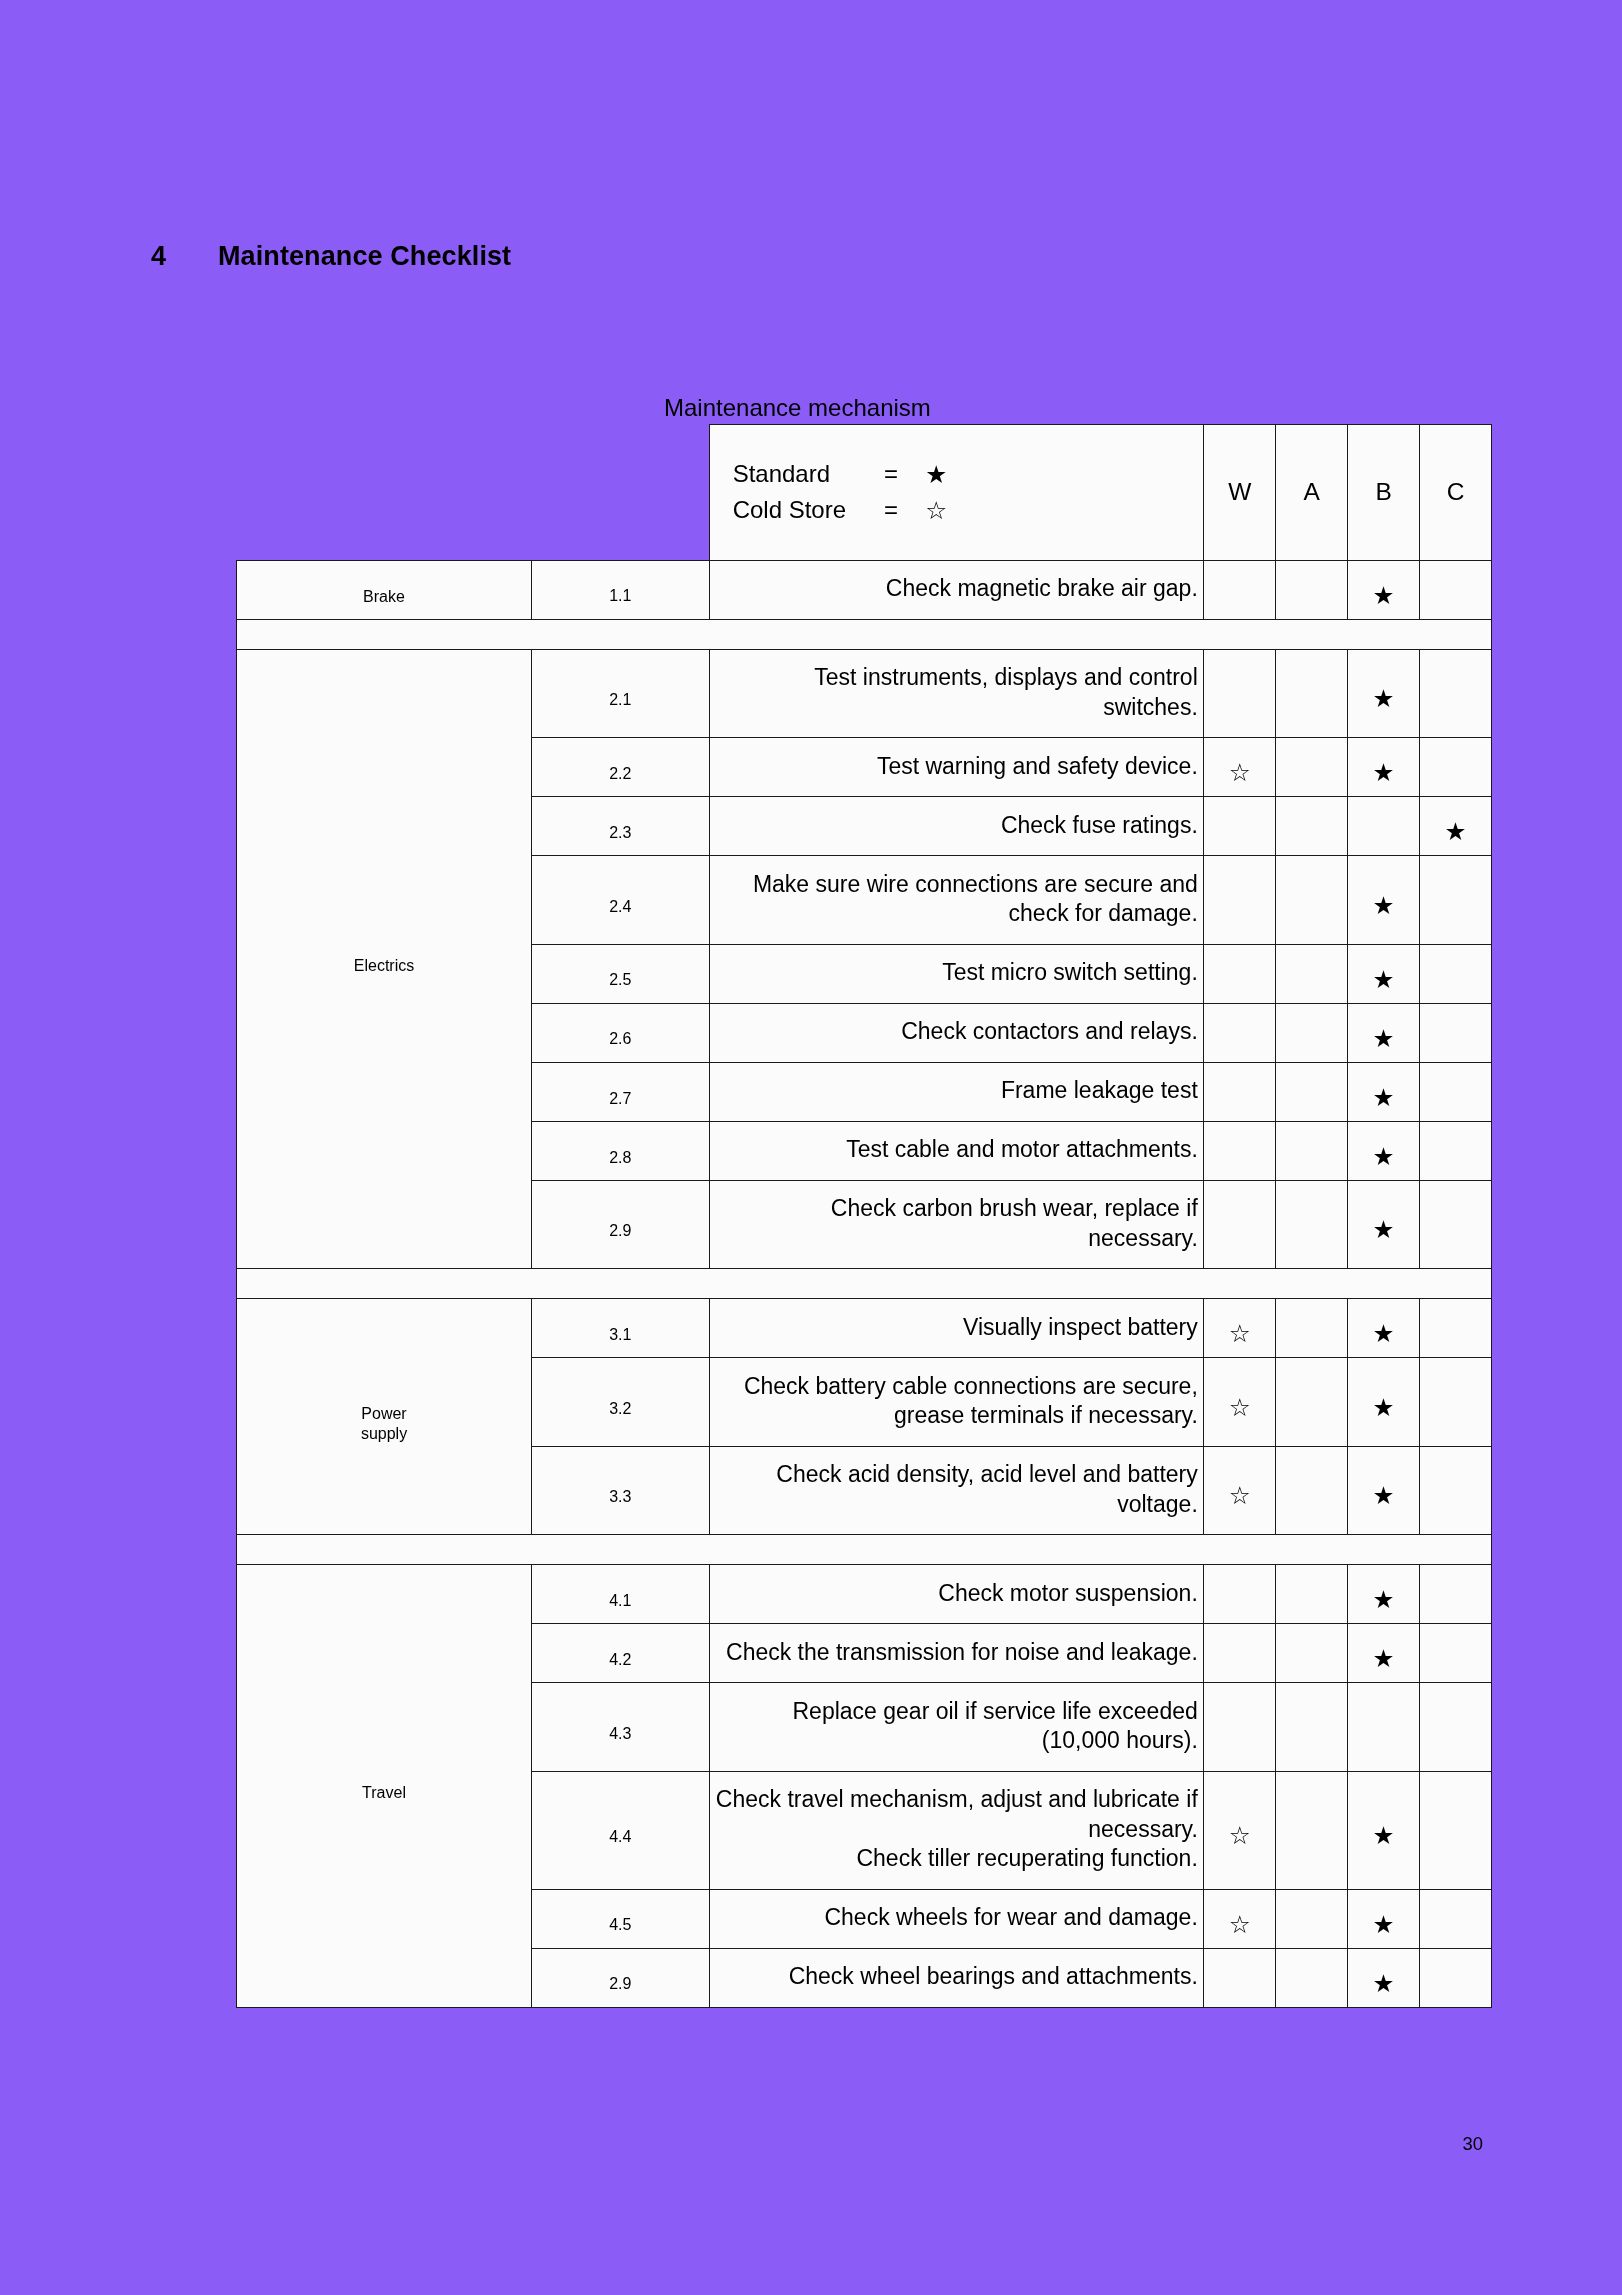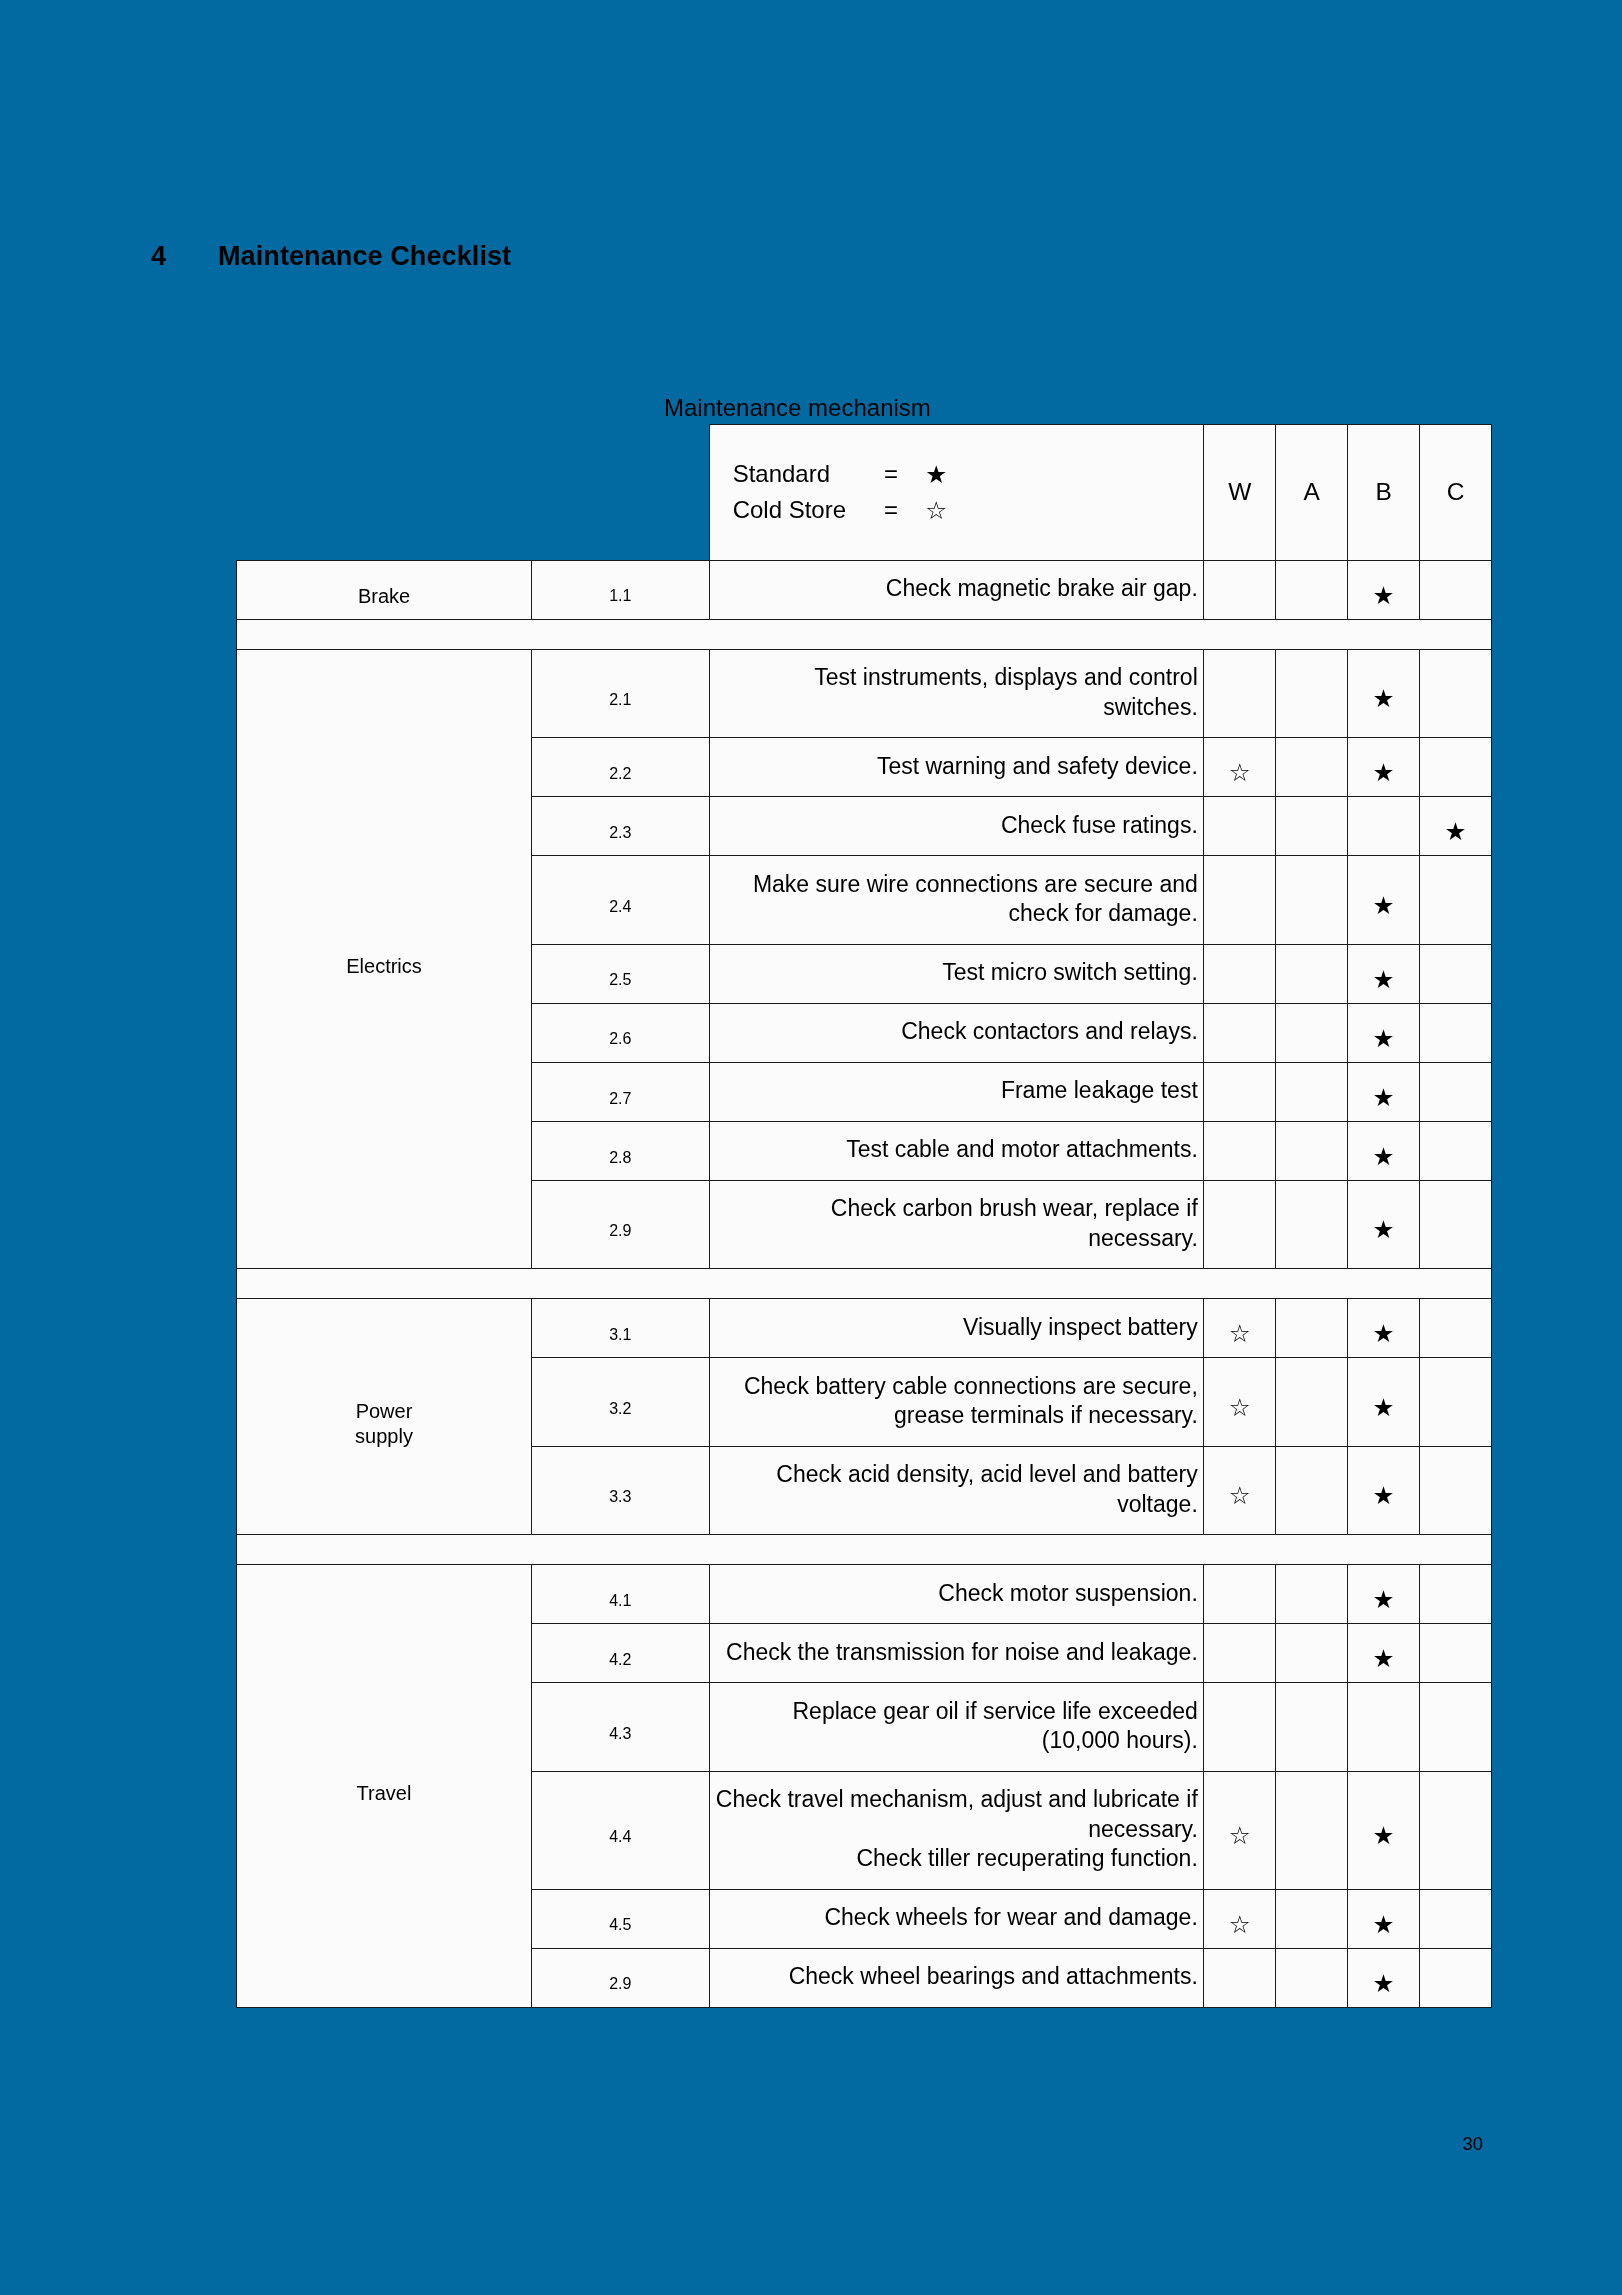--- a/index.html
+++ b/index.html
@@ -12,21 +12,21 @@
     height: 2295px;
     position: relative;
     font-family: "Liberation Sans", sans-serif;
     color: #000;
     -webkit-font-smoothing: antialiased;
   }
 
   .page {
     position: absolute;
     inset: 0;
-    background: #0369a1;
+    background: #8b5cf6;
   }
 
   
   .doc-heading {
     position: absolute;
     left: 151px;
     top: 241px;
     font-size: 27px;
     font-weight: bold;
     letter-spacing: 0.1px;
@@ -110,21 +110,21 @@
     vertical-align: middle;
     font-size: 24.5px;
     height: 121px;
   }
 
   
   td.group-cell {
     text-align: center;
     vertical-align: top;
     padding-top: 13.6px !important;
-    font-size: 20px;
+    font-size: 16px;
     line-height: 1.22;
   }
   td.num-cell {
     text-align: center;
     vertical-align: top;
     padding-top: 13.6px !important;
     font-size: 16px;
     margin-top: 46px;
   }
   td.task-cell {

